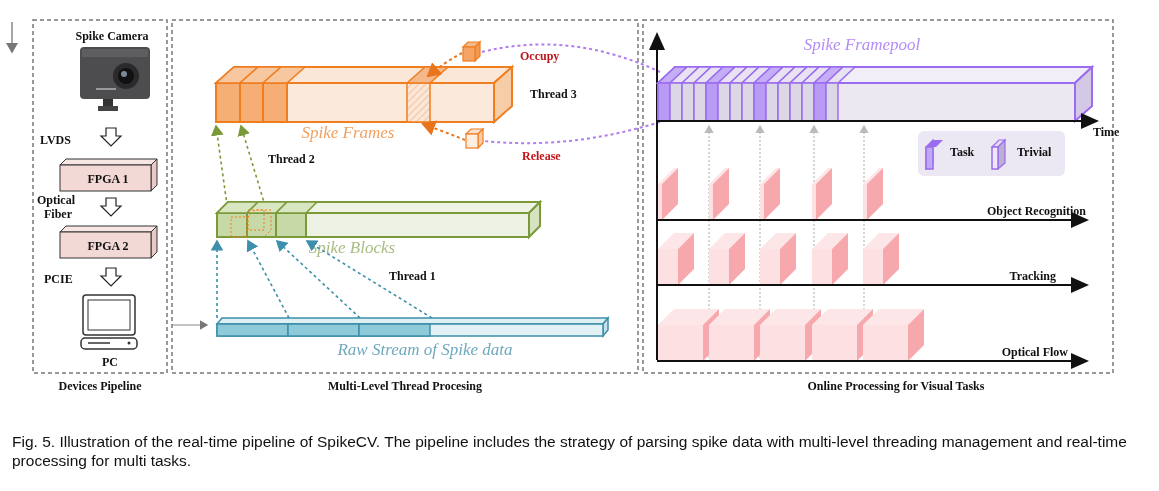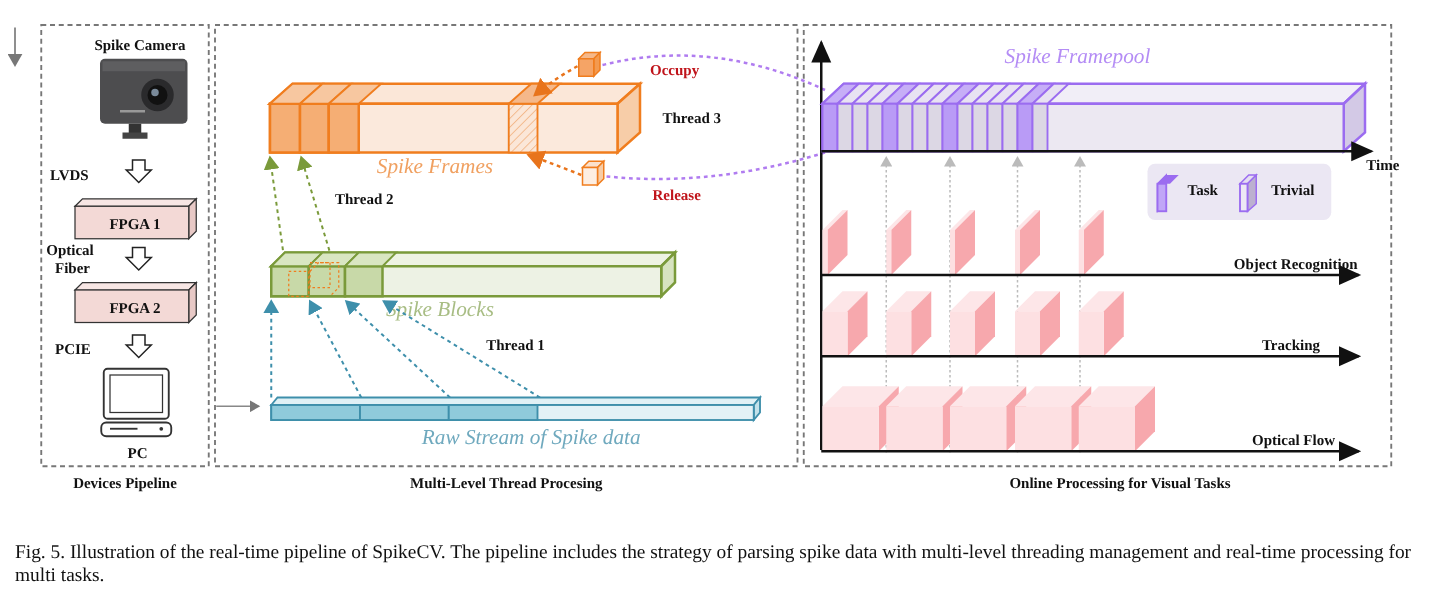--- a/index.html
+++ b/index.html
@@ -1,21 +1,21 @@
 <!DOCTYPE html>
 <html><head>
 <meta charset="utf-8">
 <style>
   html, body { margin:0; padding:0; background:#ffffff; }
   body { width:1159px; height:491px; position:relative; overflow:hidden; font-family:"Liberation Serif", serif; }
   #stage { position:absolute; left:0; top:0; width:1159px; height:400px; }
   .lbl { font-family:"Liberation Serif", serif; font-weight:bold; fill:#111; font-size:12px; }
   .ital { font-family:"Liberation Serif", serif; font-style:italic; font-size:17px; }
   .red { fill:#c0141b; }
-  #caption { position:absolute; left:12px; top:432px; width:1140px; font-family:Liberation Serif, serif; font-size:15.5px; line-height:19px; color:#111; }
+  #caption { position:absolute; left:12px; top:432px; width:1140px; font-family:Liberation Sans, sans-serif; font-size:15.5px; line-height:19px; color:#111; }
 </style>
 </head>
 <body>
 
 <svg id="stage" width="1159" height="400" viewBox="0 0 1159 400">
   <defs>
     <pattern id="hatchO" width="5" height="5" patternUnits="userSpaceOnUse" patternTransform="rotate(45)">
       <rect width="5" height="5" fill="#fbe7d8"></rect>
       <line x1="0" y1="0" x2="0" y2="5" stroke="#f3b98c" stroke-width="1.5"></line>
     </pattern>

